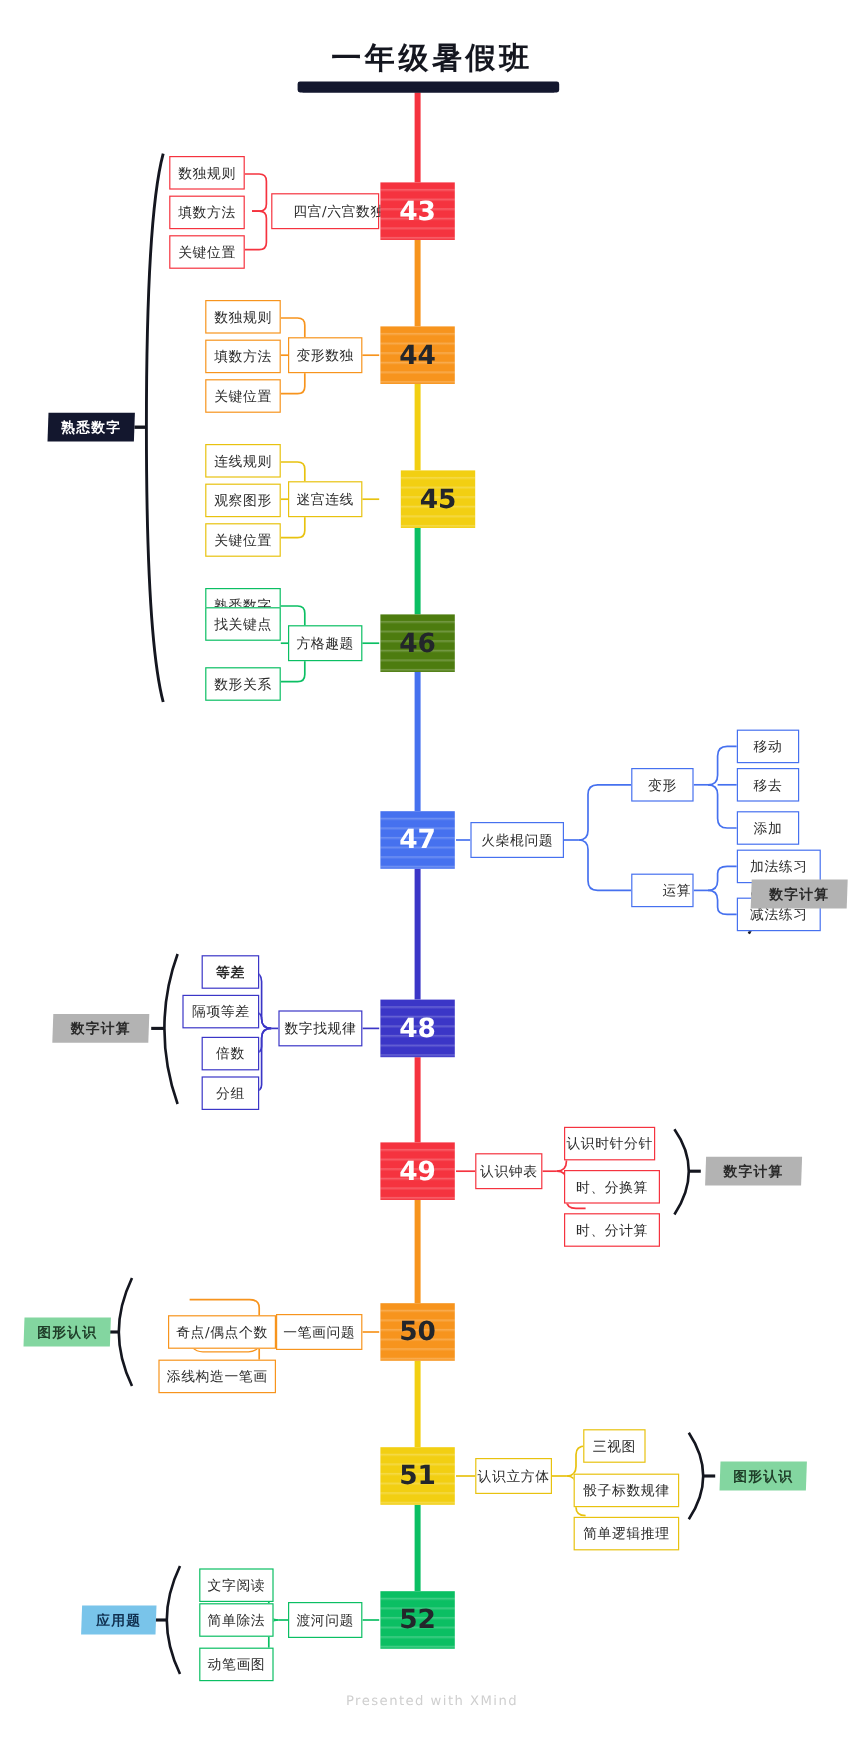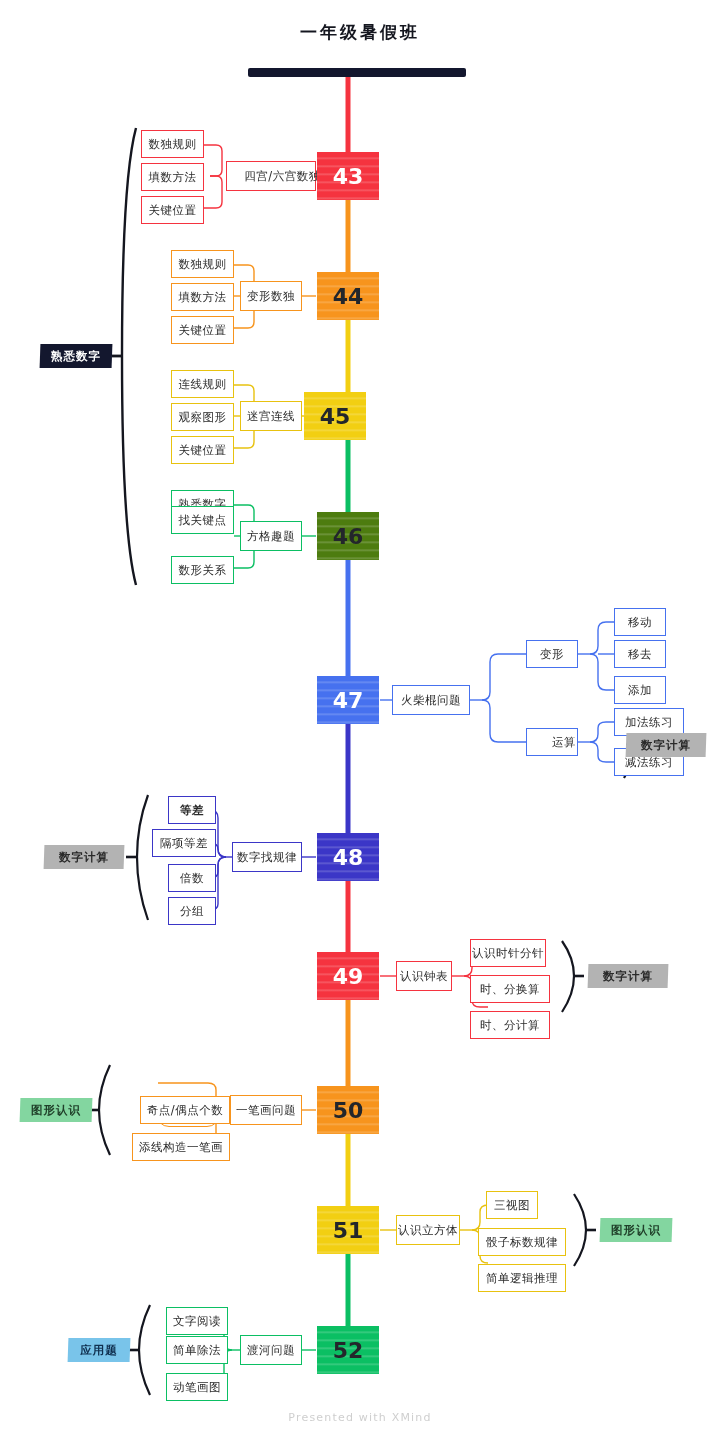--- a/index.html
+++ b/index.html
@@ -11,23 +11,23 @@
     width: 720px; height: 1450px;
     position: relative;
     font-family: "DejaVu Sans", "Liberation Sans", sans-serif;
     overflow: hidden;
   }
   #canvas { position: absolute; left: 0; top: 0; width: 720px; height: 1450px; }
 
   
   .title {
     position: absolute;
-    left: 0; right: 0; top: 21px;
+    left: 0; right: 0; top: 32px;
     text-align: center;
-    font-size: 17px;
+    font-size: 25px;
     font-weight: bold;
     color: #14161f;
     letter-spacing: 3px;
   }
   .title-underline {
     position: absolute;
     left: 248px; top: 68px;
     width: 218px; height: 9px;
     background: #13172e;
     border-radius: 2px;
@@ -260,21 +260,21 @@
   <div class="box" style="left:171px; top:250px; width:63px; height:28px; border-color:#f7941d;">
     <span>数独规则</span>
   </div>
   <div class="box" style="left:171px; top:283px; width:63px; height:28px; border-color:#f7941d;">
     <span>填数方法</span>
   </div>
   <div class="box" style="left:171px; top:316px; width:63px; height:28px; border-color:#f7941d;">
     <span>关键位置</span>
   </div>
 
-  <div class="spine-node dark-text" style="left:304px; top:392px; background:#f2cf12;">
+  <div class="spine-node dark-text" style="left:334px; top:392px; background:#f2cf12;">
     <span class="streak"></span>
     <span class="nlabel">45</span>
   </div>
   <div class="box" style="left:240px; top:401px; width:62px; height:30px; border-color:#e8c20f;">
     <span>迷宫连线</span>
   </div>
   <div class="box" style="left:171px; top:370px; width:63px; height:28px; border-color:#e8c20f;">
     <span>连线规则</span>
   </div>
   <div class="box" style="left:171px; top:403px; width:63px; height:28px; border-color:#e8c20f;">

